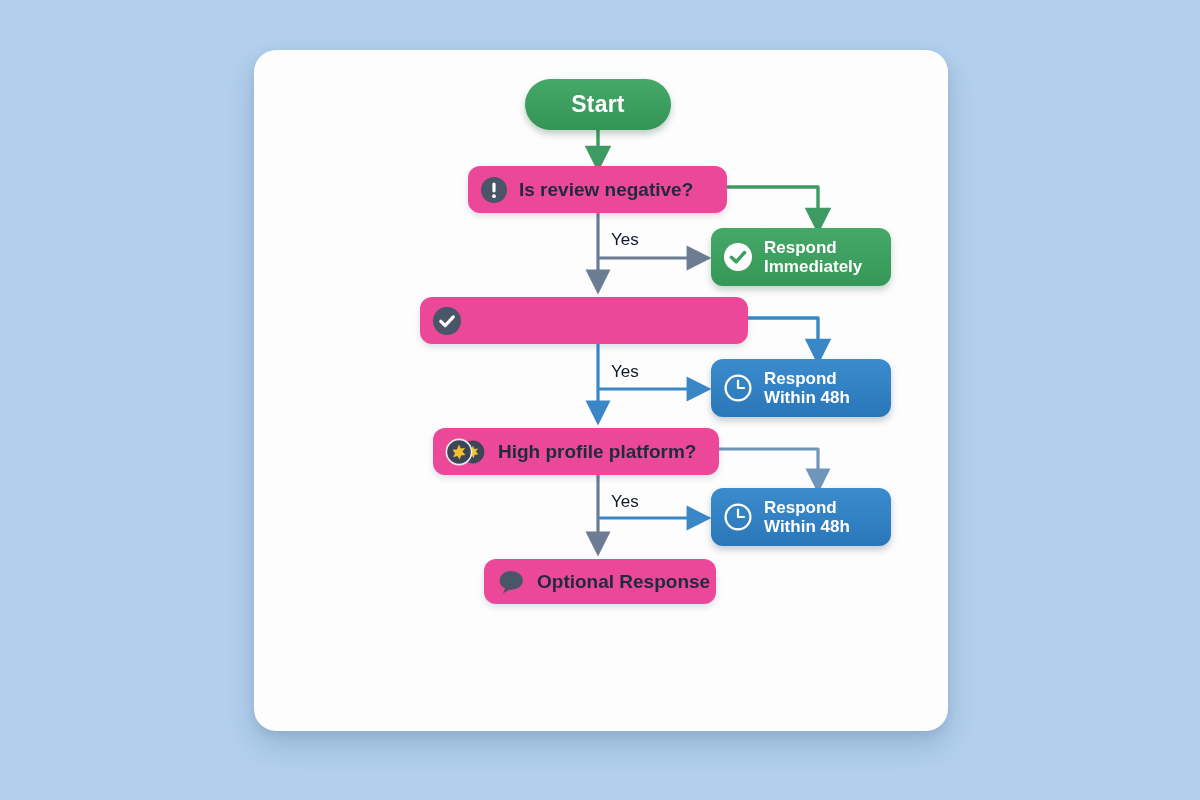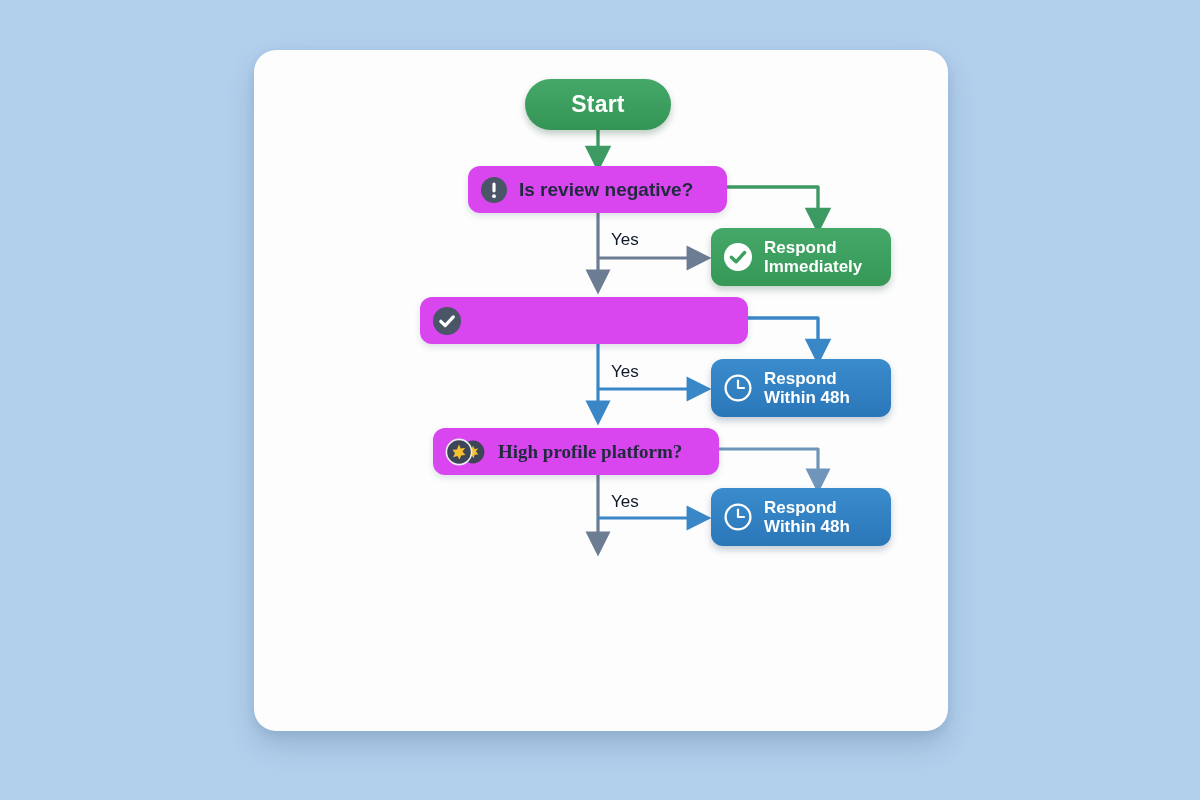--- a/index.html
+++ b/index.html
@@ -63,21 +63,21 @@
     color: #ffffff;
     border-radius: 26px;
     justify-content: center;
     font-size: 23px;
     letter-spacing: 0.2px;
     box-shadow: 0 4px 7px rgba(30, 80, 50, 0.28);
   }
 
   
   .node.question {
-    background: #d946ef;
+    background: #ec4899;
     color: #1f2b3d;
     font-size: 19px;
     padding: 0 18px 0 12px;
     box-shadow: 0 3px 6px rgba(60, 80, 110, 0.17);
   }
 
   
   .node.result-green {
     background: #3aa05e;
     background-image: linear-gradient(180deg, #45a869 0%, #359857 100%);
@@ -204,21 +204,21 @@
         <circle cx="15" cy="15" r="12.4" fill="none" stroke="#ffffff" stroke-width="2.3"></circle>
         <path d="M15,7.6 L15,15 L21,15" fill="none" stroke="#ffffff" stroke-width="2.2" stroke-linecap="round" stroke-linejoin="round"></path>
       </svg>
     </span>
     <span class="node-label">
       <span>Respond</span>
       <span class="l2">Within 48h</span>
     </span>
   </div>
 
-  <div class="node question" style="left:433px; top:428px; width:286px; height:47px;font-family:Liberation Serif, serif;">
+  <div class="node question" style="left:433px; top:428px; width:286px; height:47px;">
     <span class="node-icon" style="margin-right:9px;">
       <svg width="44" height="30" viewBox="0 0 44 30">
         <circle cx="28" cy="15" r="11.4" fill="#3d4657"></circle>
         <path d="M28,8.6 L29.4,12.1 L33.1,11.6 L30.9,14.6 L33.4,17.4 L29.7,17.7 L28.6,21.3
                  L26.6,18.3 L23.1,19.4 L24.7,16.0 L22.6,13.2 L26.3,12.9 Z" fill="#f5c131"></path>
         <circle cx="28" cy="15" r="2.5" fill="#f5c131"></circle>
         <circle cx="14" cy="15" r="12.6" fill="#3d4657" stroke="#e9ecf1" stroke-width="1.6"></circle>
         <path d="M14,7.4 L15.7,11.6 L20.1,11.0 L17.5,14.6 L20.4,18.0 L16.0,18.4 L14.7,22.6
                  L12.3,19.0 L8.1,20.3 L10.0,16.2 L7.5,12.8 L11.9,12.5 Z" fill="#f5c131"></path>
         <circle cx="14" cy="15" r="3" fill="#f5c131"></circle>
@@ -233,20 +233,29 @@
         <circle cx="15" cy="15" r="12.4" fill="none" stroke="#ffffff" stroke-width="2.3"></circle>
         <path d="M15,7.6 L15,15 L21,15" fill="none" stroke="#ffffff" stroke-width="2.2" stroke-linecap="round" stroke-linejoin="round"></path>
       </svg>
     </span>
     <span class="node-label">
       <span>Respond</span>
       <span class="l2">Within 48h</span>
     </span>
   </div>
 
+  <div class="node question" style="left:484px; top:559px; width:232px; height:45px;">
+    <span class="node-icon">
+      <svg width="30" height="28" viewBox="0 0 30 28">
+        <ellipse cx="15.2" cy="12.4" rx="11.6" ry="9.4" fill="#4a5568"></ellipse>
+        <path d="M9.6,19.0 L7.0,25.6 L14.6,20.8 Z" fill="#4a5568"></path>
+      </svg>
+    </span>
+    <span class="node-label">Optional Response</span>
+  </div>
 
   <div class="edge-label" style="left:611px; top:230px;">Yes</div>
 
   <div class="edge-label" style="left:611px; top:362px;">Yes</div>
 
   <div class="edge-label" style="left:611px; top:492px;">Yes</div>
 
 </div>
 
 </body></html>

